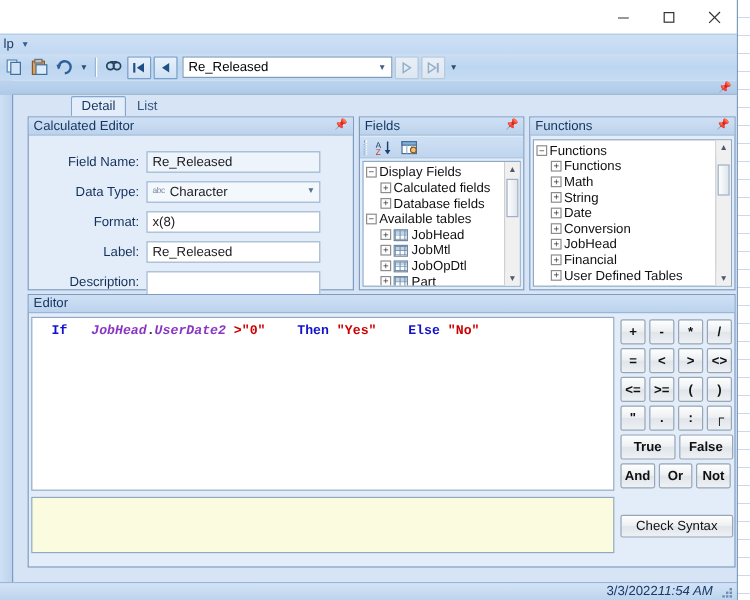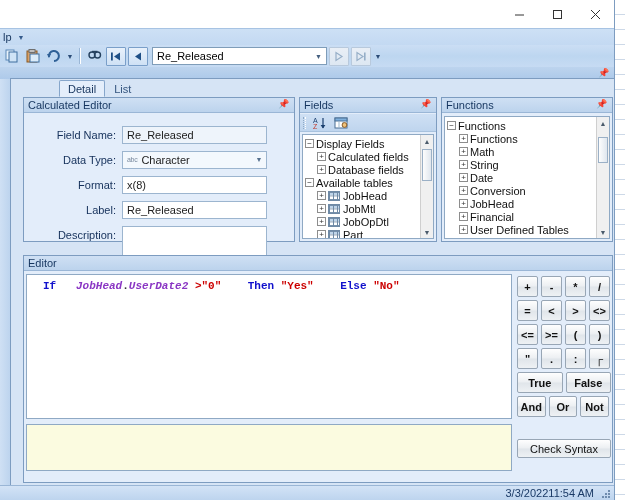--- a/index.html
+++ b/index.html
@@ -243,21 +243,21 @@
       linear-gradient(to right, #6f8aa6 1px, transparent 1px),
       linear-gradient(to bottom, #6f8aa6 1px, transparent 1px),
       linear-gradient(to bottom, #bfd5ea 0, #bfd5ea 3px, transparent 3px);
     background-size: 4px 100%, 100% 3.5px, 100% 100%;
   }
 
   
   #funcPanel { left: 430px; top: 18px; width: 172px; height: 145px; }
 
   
-  #editorPanel { left: 12px; top: 176px; width: 590px; height: 228px; }
+  #editorPanel { left: 12px; top: 166px; width: 590px; height: 228px; }
   .editor-area {
     position: absolute; left: 2px; top: 2px; width: 486px; height: 145px;
     background: #ffffff; border: 1px solid #8fa9c4;
     padding: 4px 0 0 0; overflow: hidden;
   }
   .code-line {
     font-family: "Liberation Mono", monospace;
     font-size: 11px;
     white-space: pre;
     padding-left: 16px;
@@ -302,21 +302,21 @@
 
   
   .statusbar {
     position: absolute; left: 0; top: 485px; width: 614px; height: 15px;
     background: linear-gradient(to bottom, #d3e3f6 0%, #bdd4ee 100%);
     border-top: 1px solid #9ab6d6;
     display: flex; align-items: center; justify-content: flex-end;
     font-size: 11px; color: #1a3a66;
   }
   .status-date { margin-right: 0; }
-  .status-time { margin-right: 8px; }
+  .status-time { margin-right: 8px; font-style: italic; }
   .gripper { width: 10px; height: 10px; margin-right: 2px; position: relative; }
   .gripper i {
     position: absolute; width: 2px; height: 2px; background: #6f8cae; display:block;
   }
 
   
   .leftrail {
     position: absolute; left: 0; top: 79px; width: 10px; height: 406px;
     background: linear-gradient(to right, #cfe0f4, #bdd4ee);
   }

